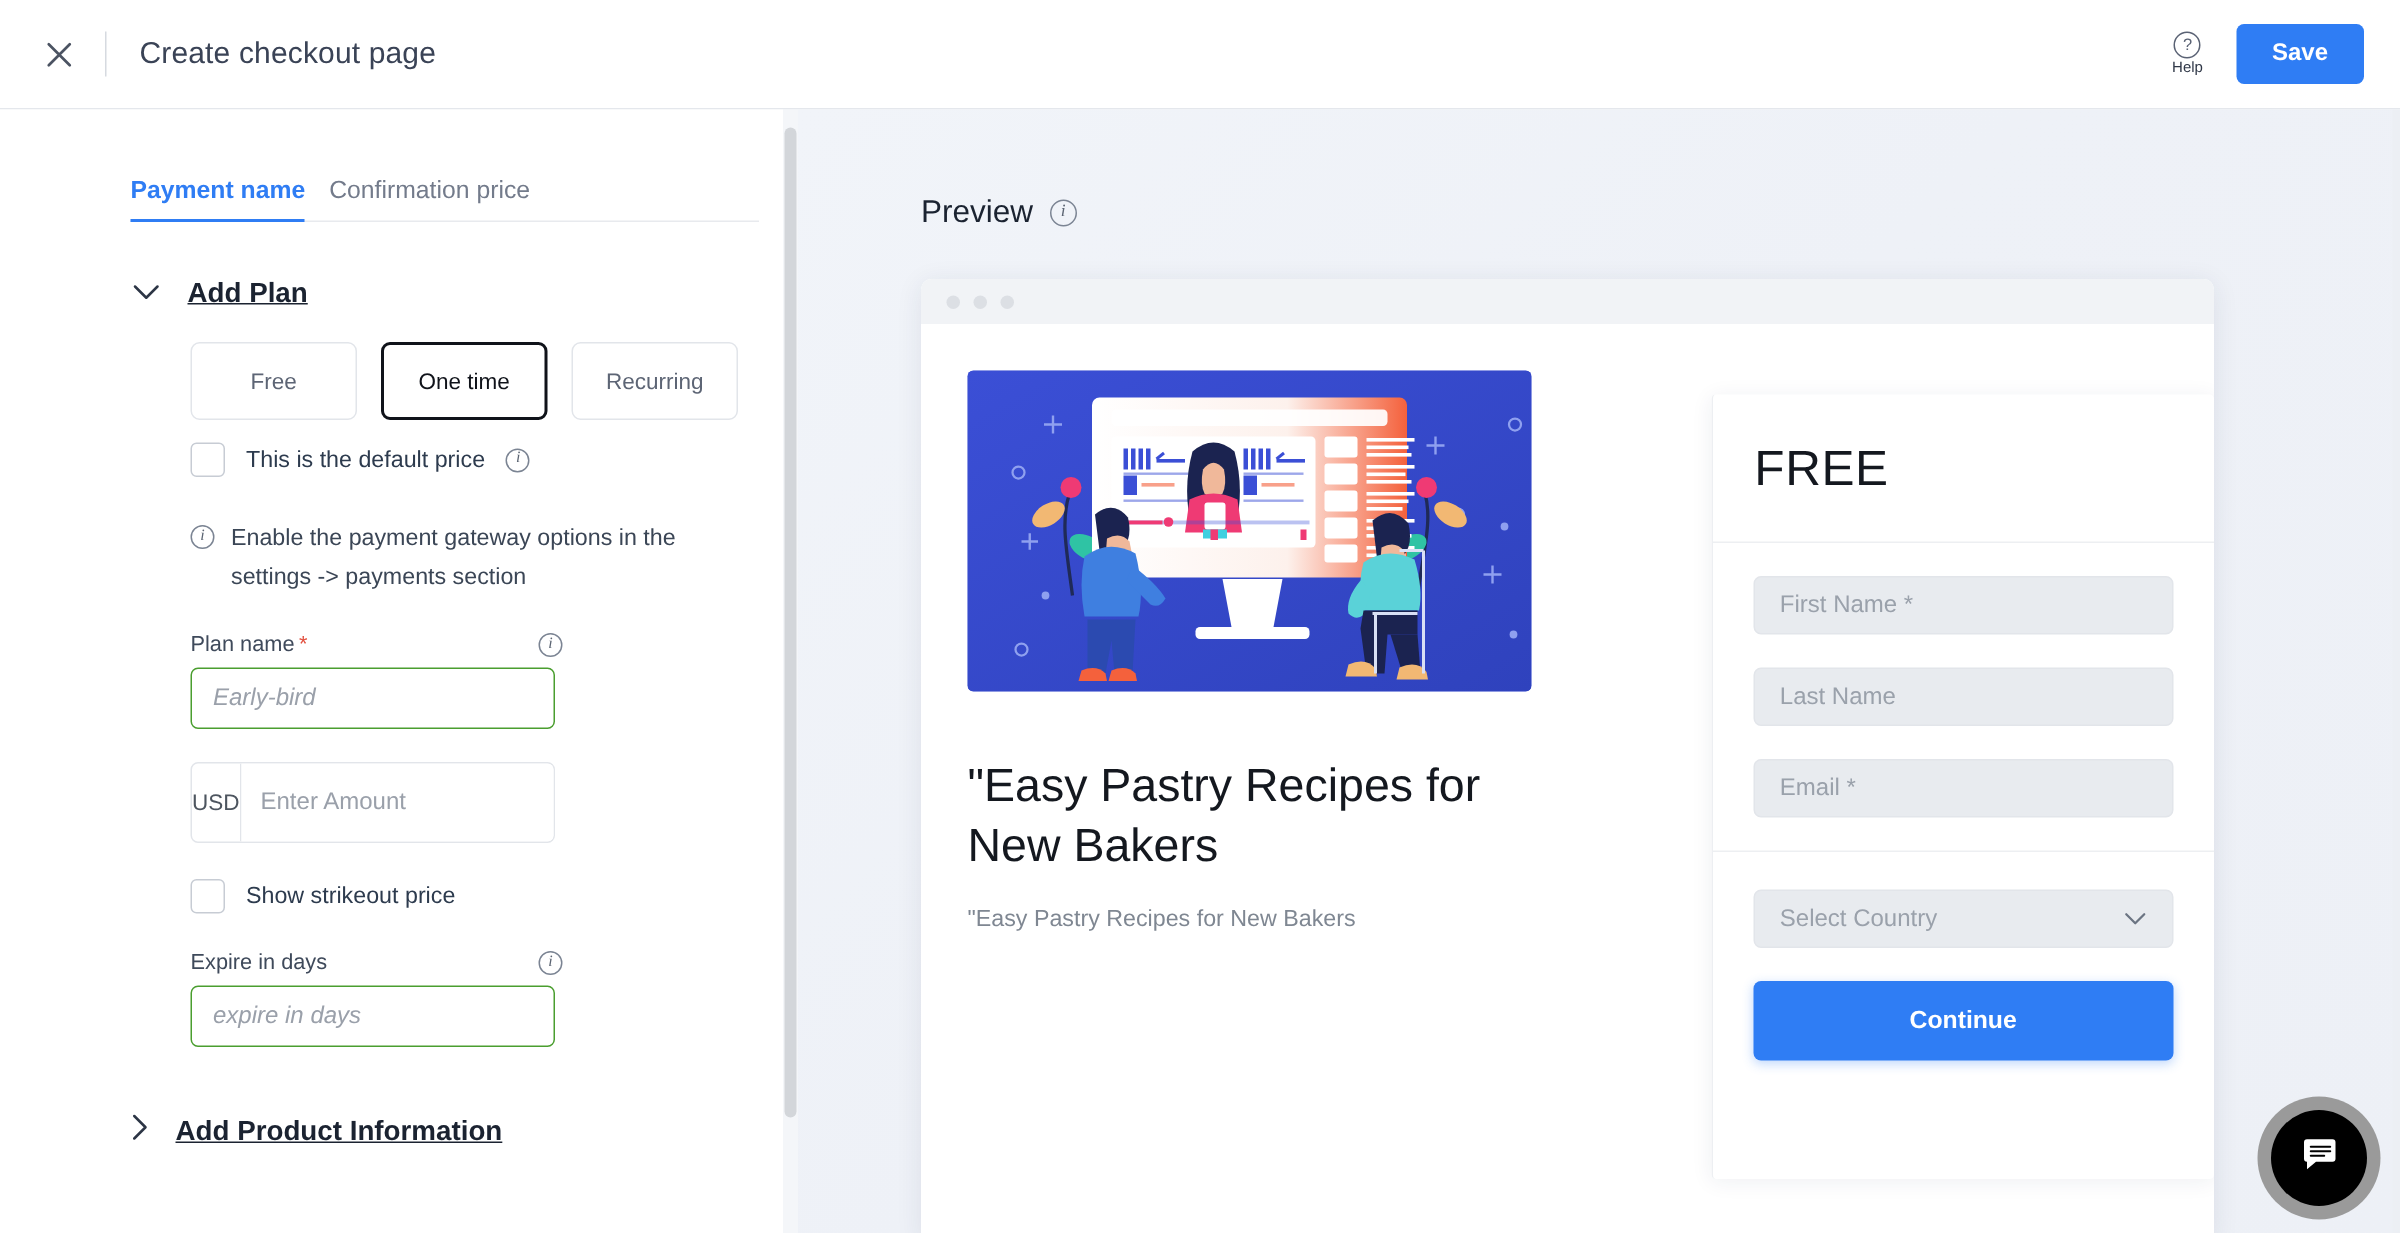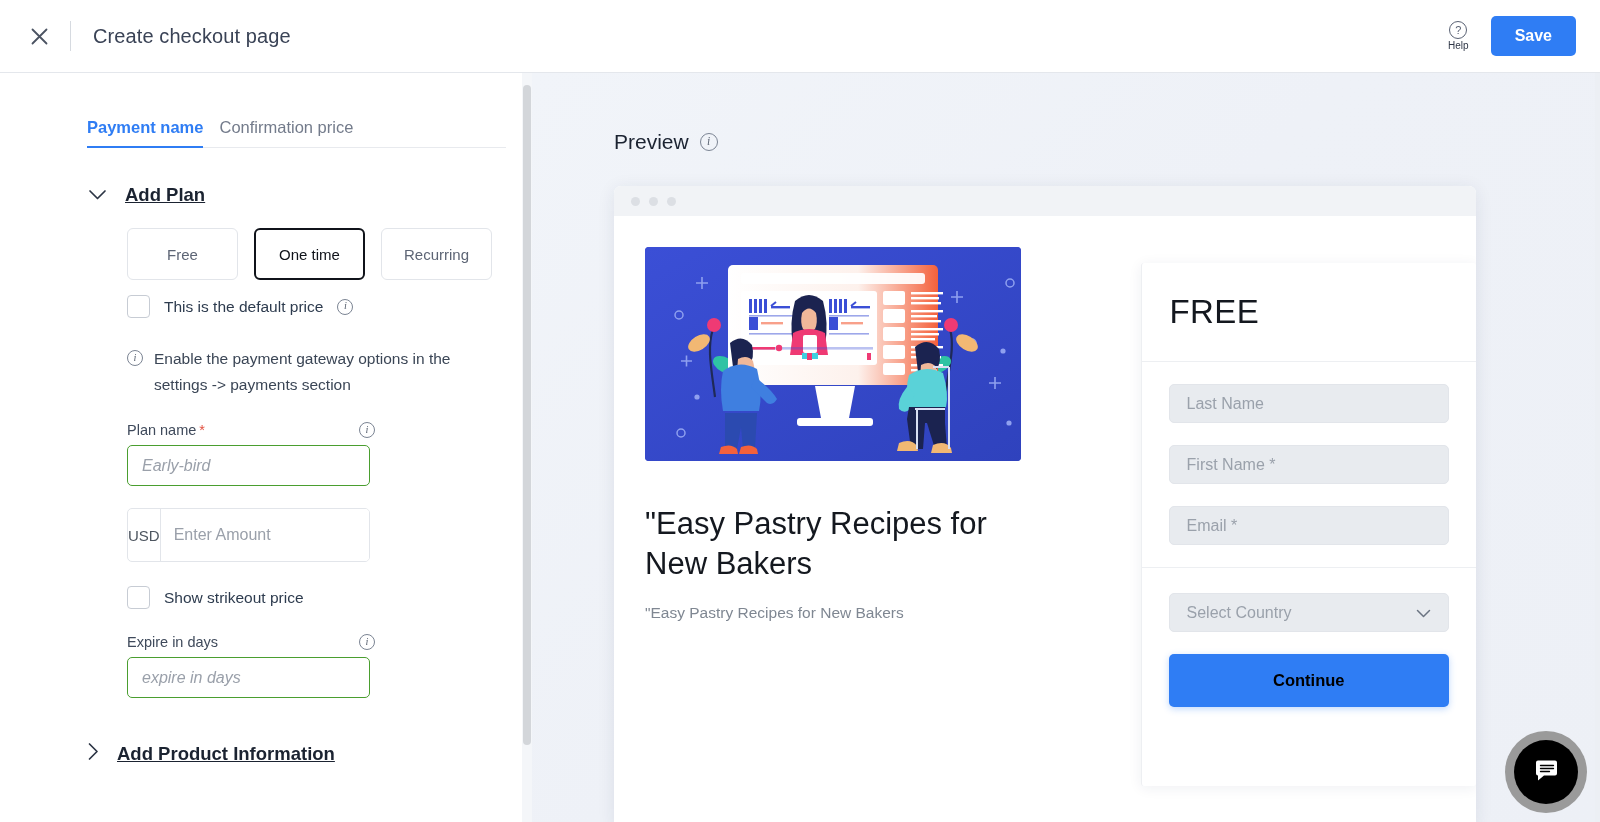--- a/index.html
+++ b/index.html
@@ -238,21 +238,21 @@
   .co-bottom { padding: 25px 27px 0; }
   .co-select {
     position: relative; width: 100%; height: 39px;
     background: #e8ebef; border: 1px solid #e2e5ea; border-radius: 5px;
     display: flex; align-items: center; padding: 0 17px;
     font-size: 16px; color: #9aa1ab; cursor: pointer;
   }
   .co-select .chevd { margin-left: auto; }
   .co-continue {
     margin-top: 22px; width: 100%; height: 53px; border: none;
-    background: #2f7df4; color: #000000; font-size: 16.5px; font-weight: bold;
+    background: #2f7df4; color: #ffffff; font-size: 16.5px; font-weight: bold;
     border-radius: 5px; cursor: pointer; box-shadow: 0 2px 7px rgba(47,125,244,.3);
     font-family: "Liberation Sans", sans-serif;
   }
 
   
   .chat-fab {
     position: absolute; right: 13px; bottom: 9px;
     width: 82px; height: 82px; border-radius: 50%;
     background: #9a9a9a; display: flex; align-items: center;
     justify-content: center; cursor: pointer;
@@ -523,22 +523,22 @@
         <div class="prod-title">"Easy Pastry Recipes for New Bakers</div>
         <div class="prod-sub">"Easy Pastry Recipes for New Bakers</div>
       </div>
 
       <div class="checkout-col">
         <div class="co-sec b">
           <div class="co-price">FREE</div>
         </div>
 
         <div class="co-fields">
+          <input class="co-input" type="text" placeholder="First Name *" style="">
           <input class="co-input" type="text" placeholder="Last Name" style="">
-          <input class="co-input" type="text" placeholder="First Name *" style="">
           <input class="co-input" type="text" placeholder="Email *" style="">
         </div>
 
         <div class="co-bottom">
           <div class="co-select">
             <span>Select Country</span>
             <span class="chevd">
               <svg width="15" height="9" viewBox="0 0 15 9">
                 <path d="M1.5 1.5 L7.5 7.5 L13.5 1.5" fill="none" stroke="#6b7482" stroke-width="1.5" stroke-linecap="round" stroke-linejoin="round"></path>
               </svg>

